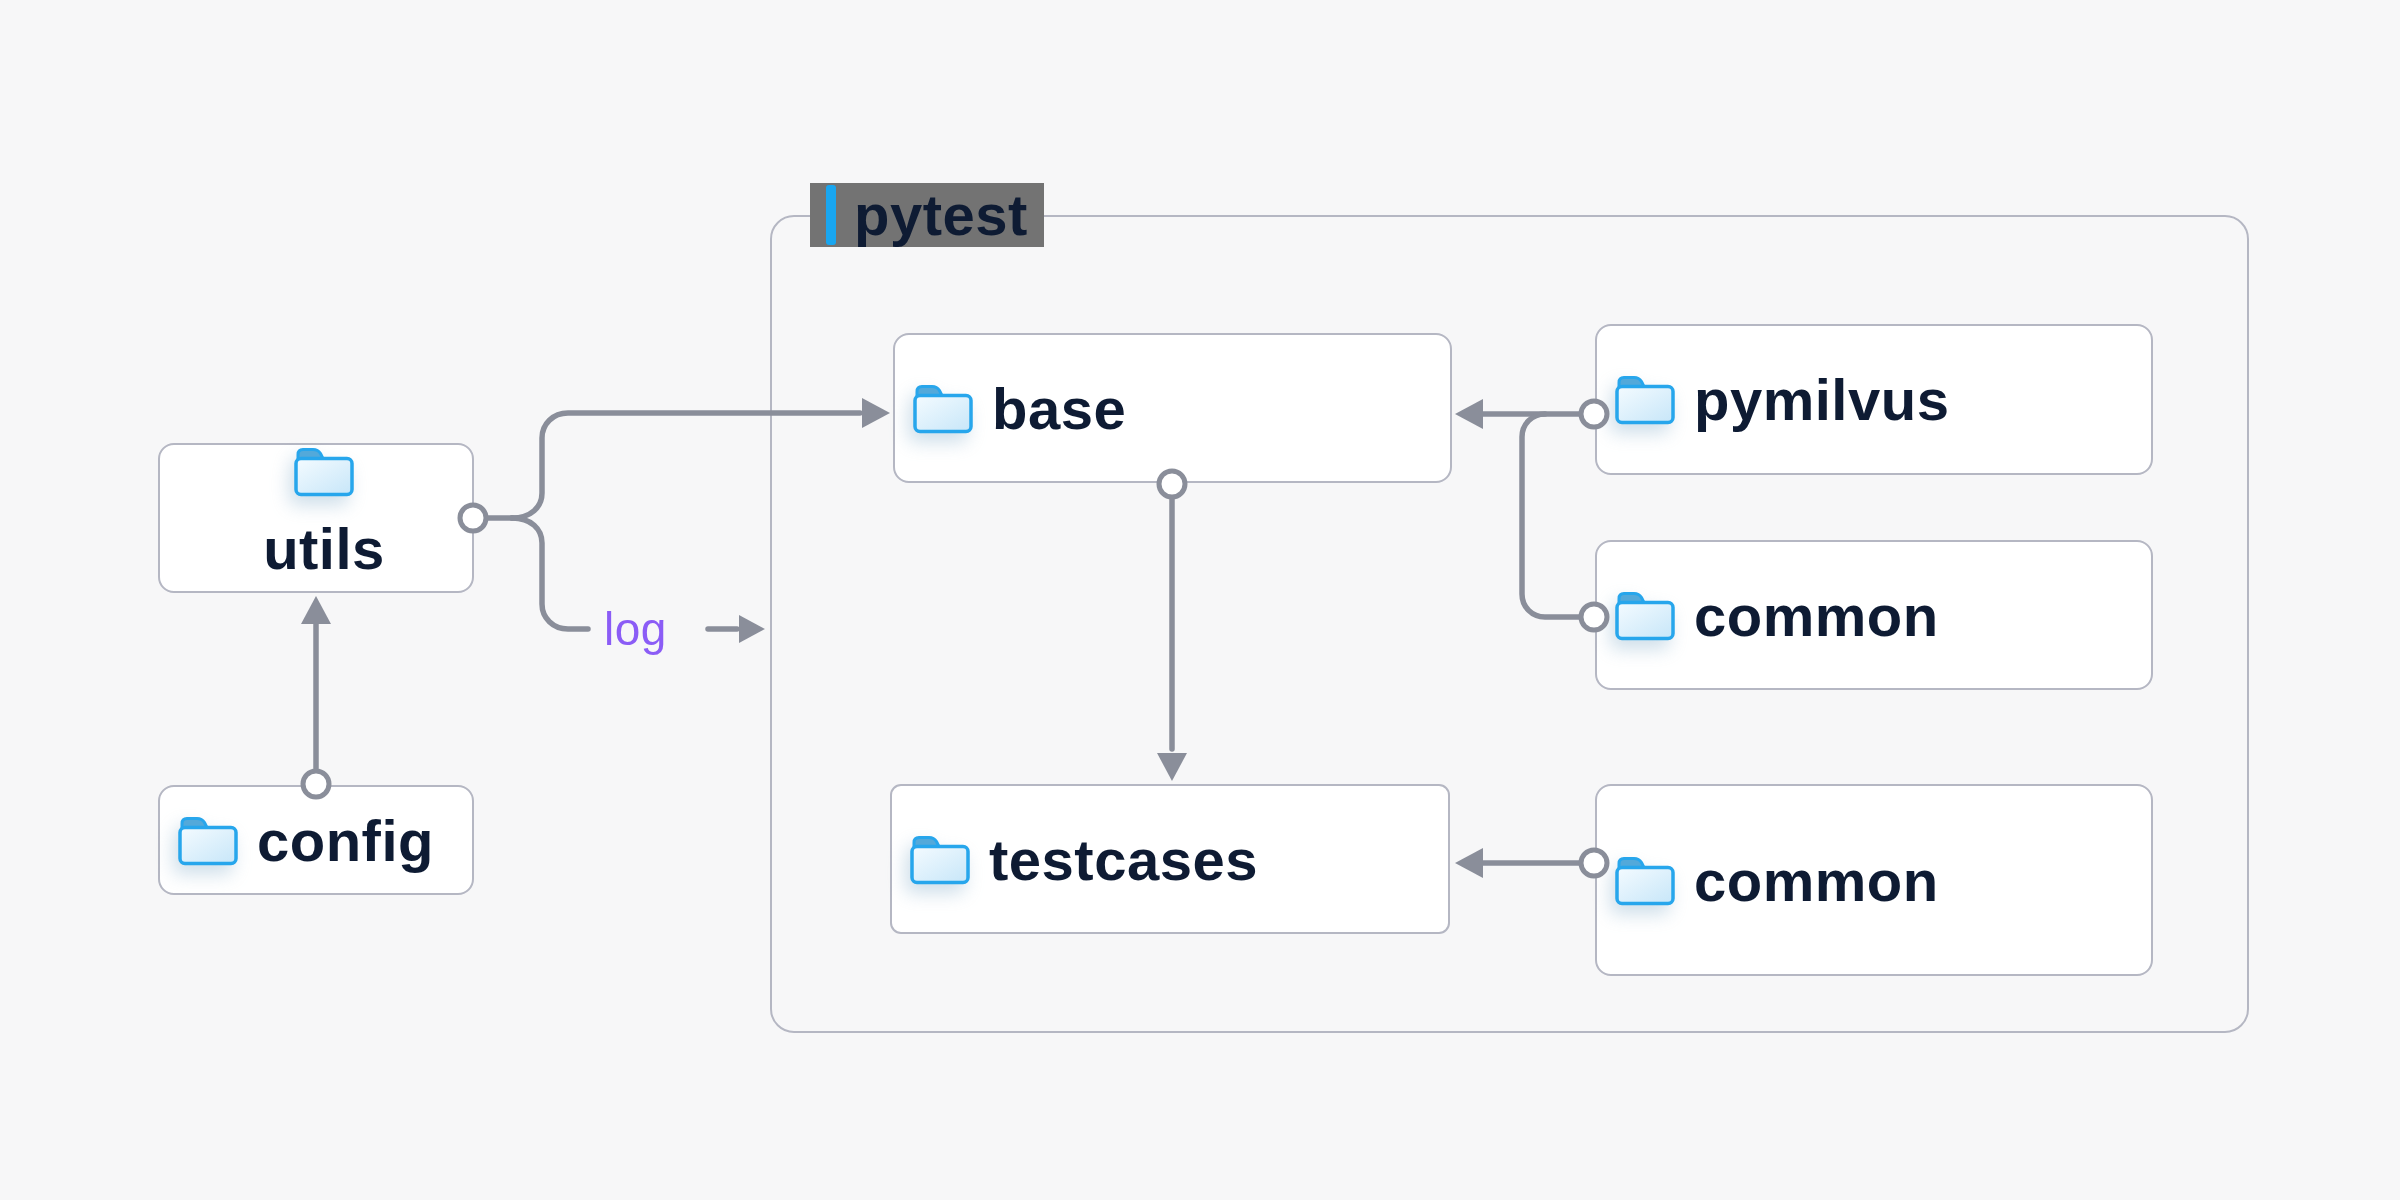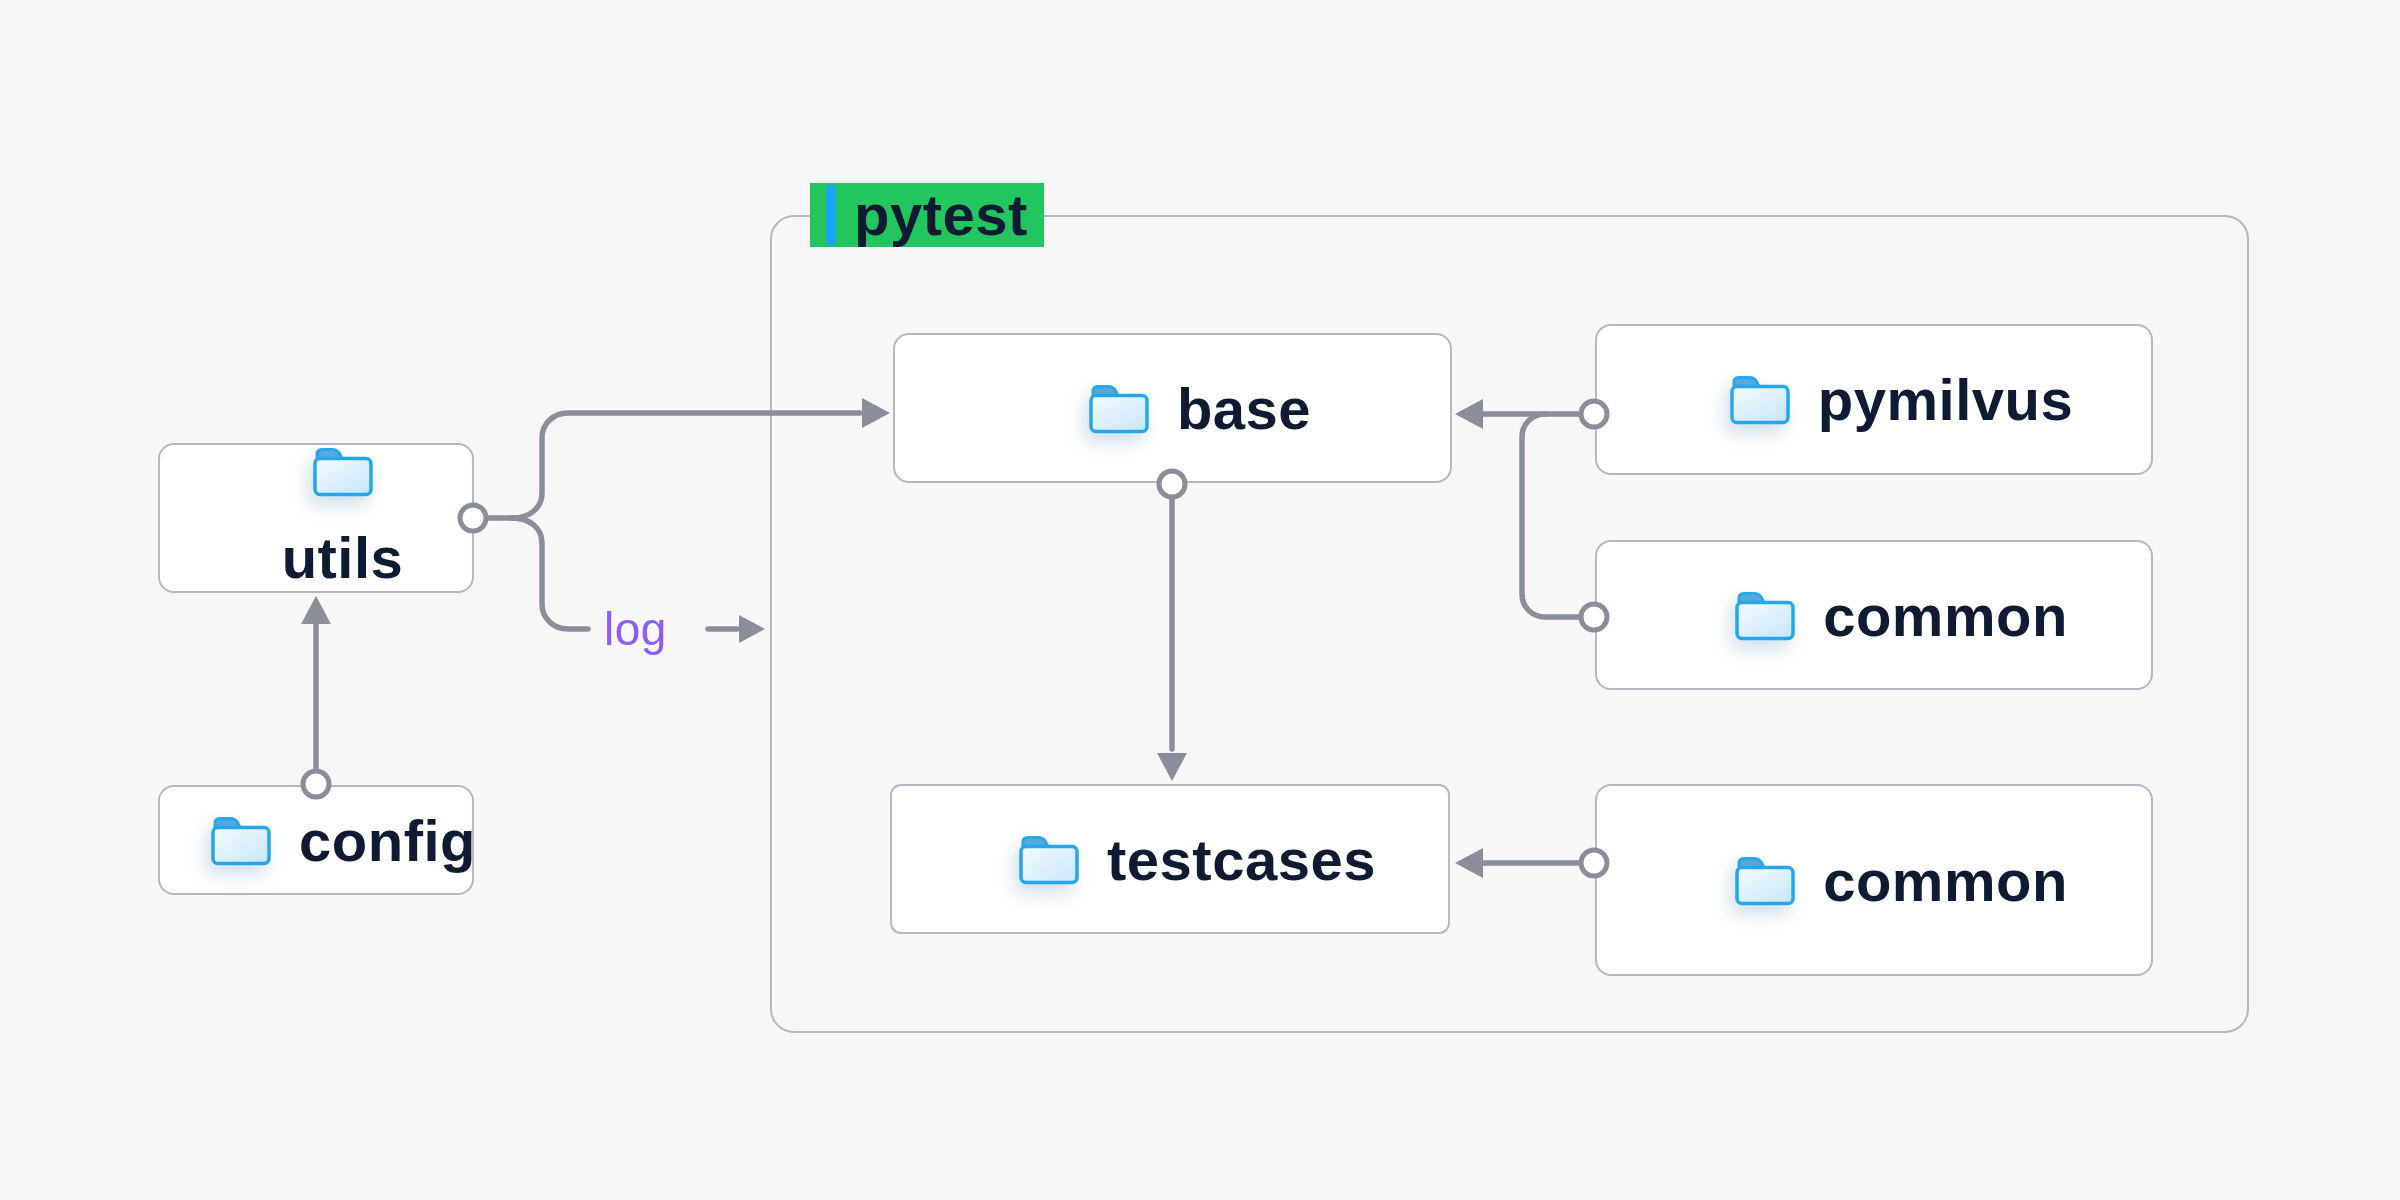--- a/index.html
+++ b/index.html
@@ -24,21 +24,21 @@
   }
 
   .group-label {
     position: absolute;
     left: 810px; top: 183px;
     height: 64px;
     display: flex;
     align-items: center;
     gap: 18px;
     padding: 0 16px 0 16px;
-    background: #22c55e;
+    background: #737373;
     z-index: 2;
   }
   .group-label .accent-bar {
     width: 10px; height: 60px;
     border-radius: 3px;
     background: #19a6f0;
   }
   .group-label .group-title {
     font-size: 58px;
     font-weight: 600;
@@ -48,25 +48,24 @@
     white-space: nowrap;
   }
 
   .node {
     position: absolute;
     background: #ffffff;
     border: 2.5px solid #b5b7c3;
     border-radius: 16px;
     display: flex;
     align-items: center;
-    padding-left: 53px;
-    gap: 26px;
+    padding-left: 16px;
+    gap: 17px;
     box-sizing: border-box;
     z-index: 2;
-    justify-content: center;
   }
   .node .node-label {
     font-size: 58px;
     font-weight: 600;
     letter-spacing: 0.5px;
     color: #0e1b33;
     white-space: nowrap;
   }
   .node .folder-svg {
     width: 64px; height: 53px;

